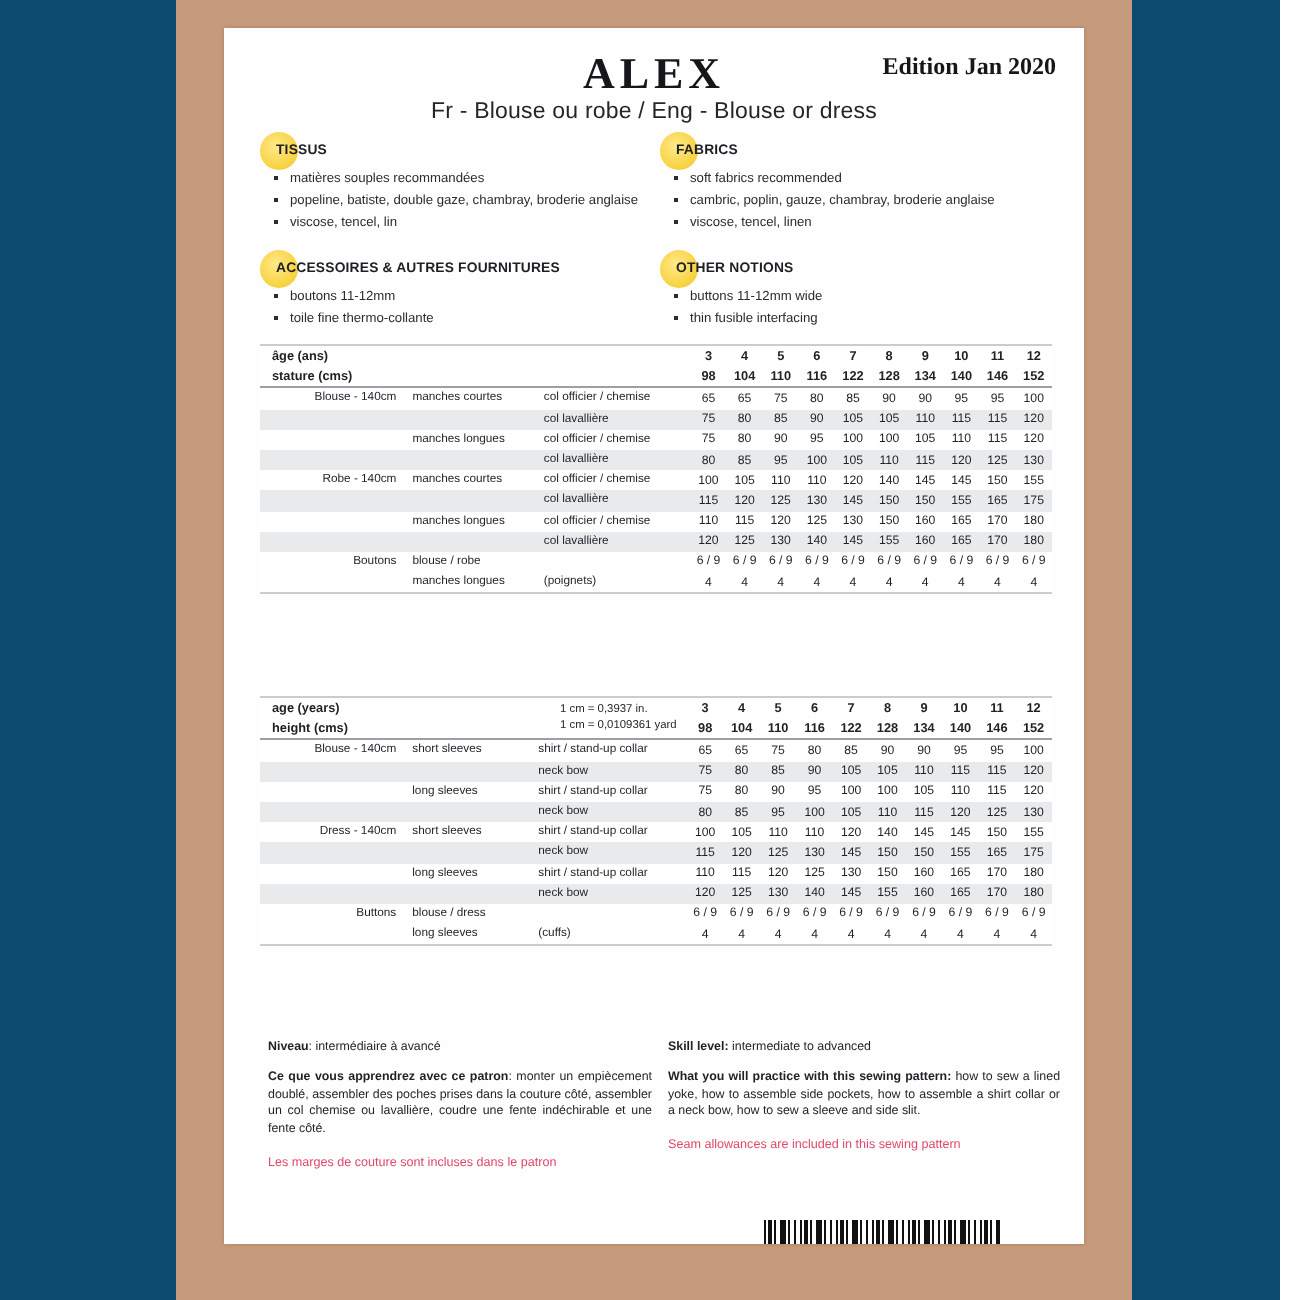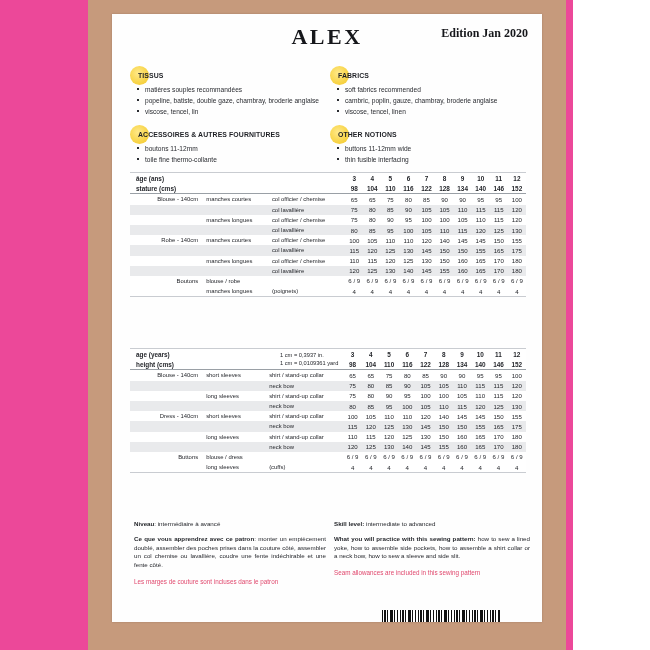--- a/index.html
+++ b/index.html
@@ -2,21 +2,21 @@
 <html><head>
 <meta charset="utf-8">
 <style>
   html,body{margin:0;padding:0;}
   body{
     width:650px;height:650px;overflow:hidden;
     background:#ffffff;
     font-family:"Liberation Sans", sans-serif;
     -webkit-font-smoothing:antialiased;
   }
-  .stage{position:relative;width:573px;height:650px;background:#ec4899;}
+  .stage{position:relative;width:640px;height:650px;background:#0c4a6e;}
 
   
   .cardboard{
     position:absolute;left:88px;top:0;width:478px;height:650px;
     background:
       repeating-linear-gradient(87deg, rgba(255,255,255,.07) 0 2px, rgba(120,80,55,.05) 2px 5px),
       repeating-linear-gradient(3deg, rgba(255,255,255,.05) 0 3px, rgba(140,95,65,.045) 3px 7px),
       linear-gradient(180deg,#c79a7c 0%,#c59madjust 0%,#c69a7b 40%,#c19madjust 55%,#c2977a 100%);
     background-color:#c69a7c;
   }
@@ -126,20 +126,21 @@
 <body>
 
 <div class="stage">
 
   <div class="cardboard"></div>
 
   <div class="sheet">
 
     <div class="title">ALEX</div>
     <div class="edition">Edition Jan 2020</div>
+    <div class="subtitle">Fr - Blouse ou robe / Eng - Blouse or dress</div>
 
     <div class="info left">
       <div class="blk">
         <div class="blk-head">TISSUS</div>
         <ul class="bul">
           <li>matières souples recommandées</li>
           <li>popeline, batiste, double gaze, chambray, broderie anglaise</li>
           <li>viscose, tencel, lin</li>
         </ul>
       </div>

